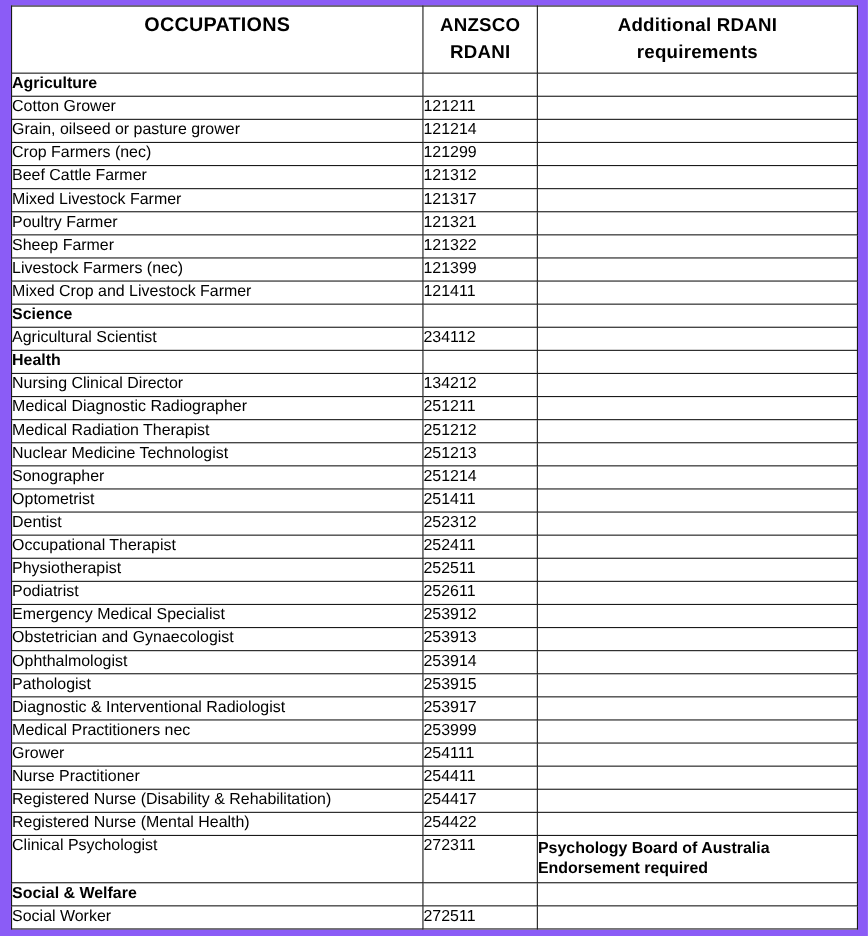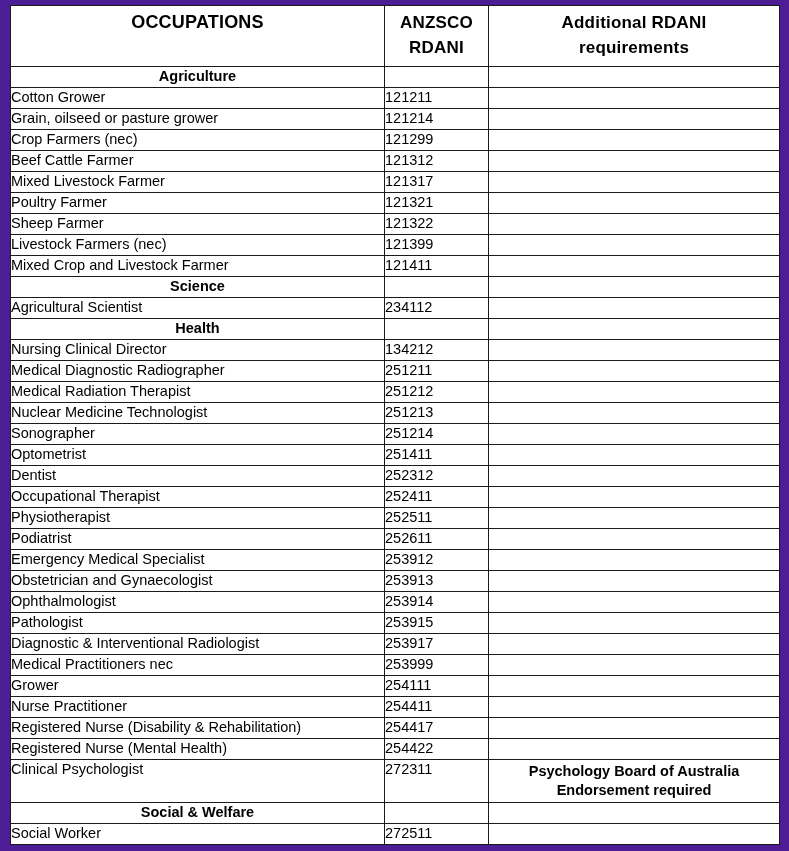--- a/index.html
+++ b/index.html
@@ -13,21 +13,21 @@
     height: 851px;
     overflow: hidden;
     font-family: "Liberation Sans", sans-serif;
     color: #000000;
   }
 
   #page {
     position: relative;
     width: 789px;
     height: 851px;
-    background: #4c1d95;
+    background: #8b5cf6;
   }
 
   .table-wrap {
     position: absolute;
     left: 10px;
     top: 5px;
     width: 769px;
   }
 
   table.occ-table {
@@ -65,21 +65,20 @@
     line-height: 25px;
     letter-spacing: 0.2px;
   }
   tr.header-row th.th-occupation { font-size: 18px; }
 
   
   tr.section-row td {
     height: 20px;
   }
   td.section-label {
-    text-align: center;
     font-weight: bold;
     font-size: 14.5px;
     line-height: 19px;
     padding: 0 2px;
   }
 
   
   tr.data-row td {
     height: 20px;
   }
@@ -90,21 +89,21 @@
     padding-left: 5px;
     white-space: nowrap;
     overflow: hidden;
   }
   td.occ-code {
     text-align: left;
     font-size: 14.5px;
     line-height: 19px;
   }
   td.occ-rdani {
-    text-align: center;
+    text-align: left;
     font-size: 14.5px;
     line-height: 19px;
     font-weight: bold;
     padding: 0 4px;
   }
 
   
   tr.tall-row td { height: 40px; }
   tr.tall-row td.occ-rdani {
     vertical-align: top;

